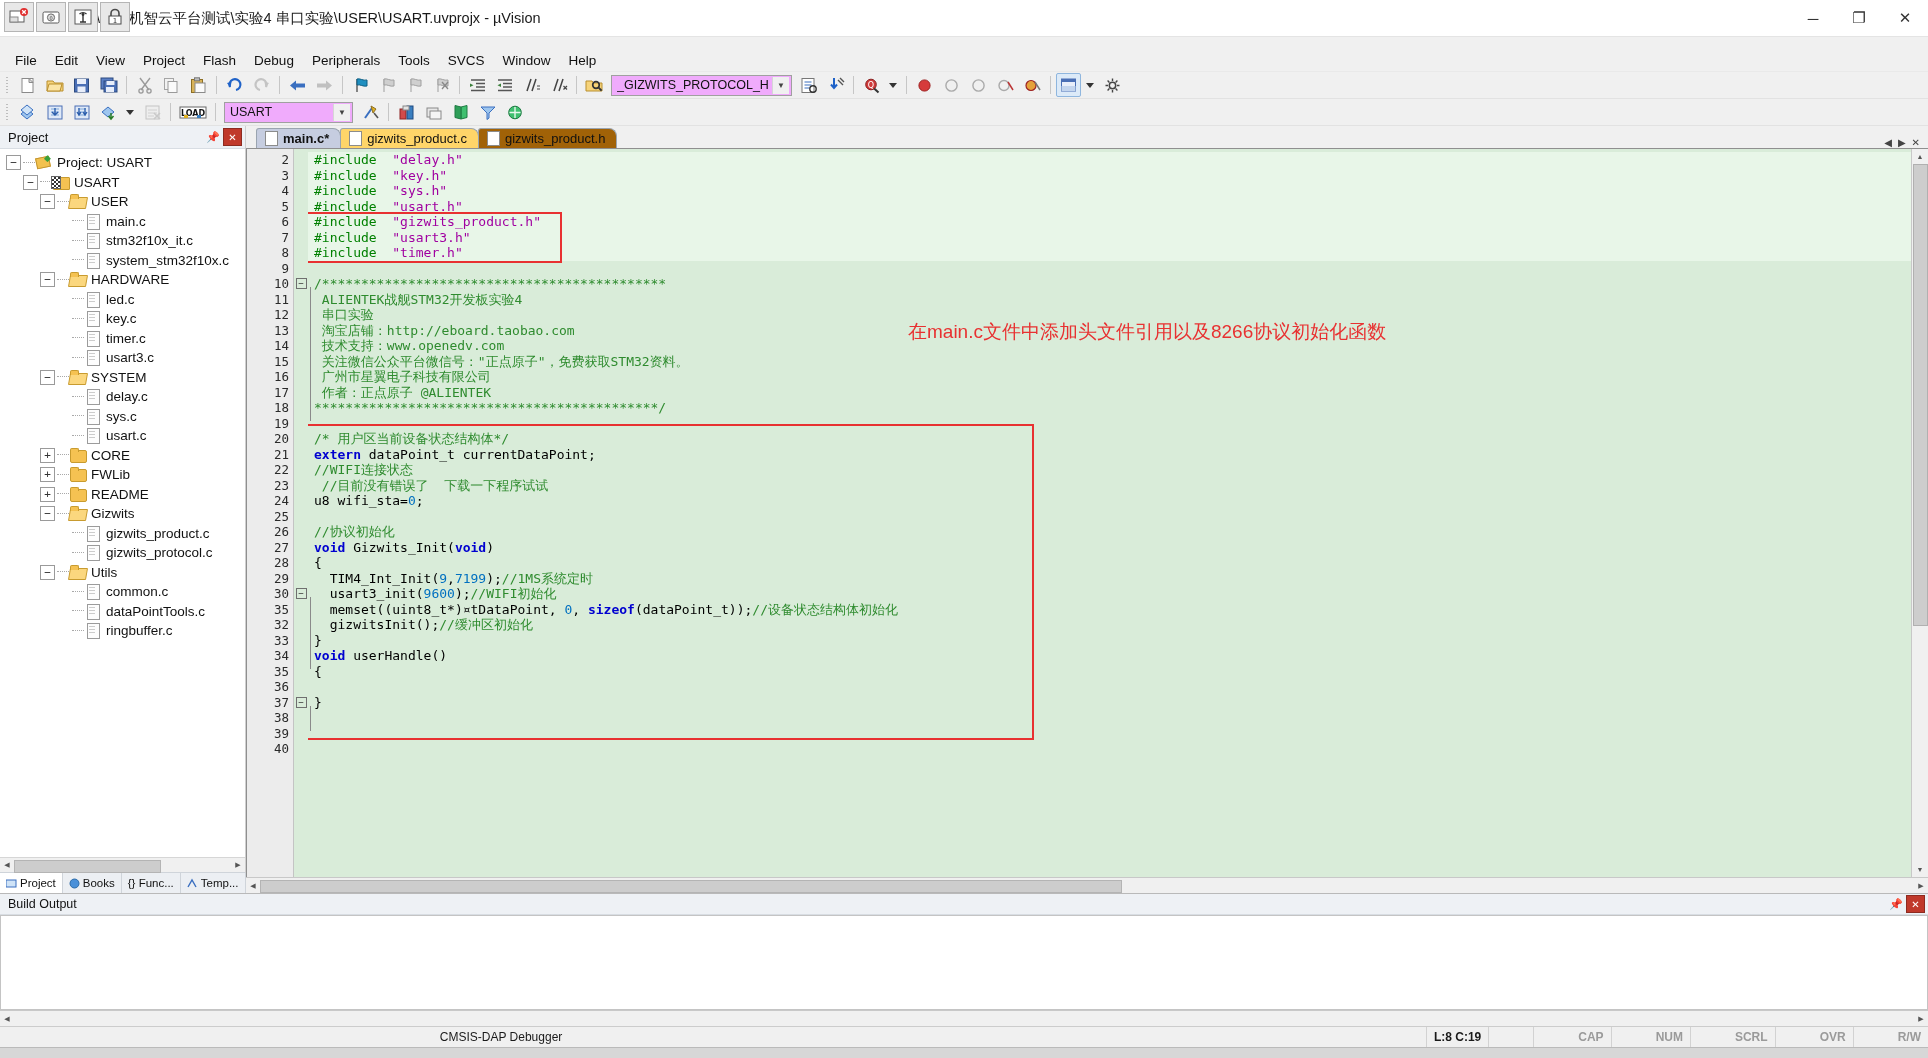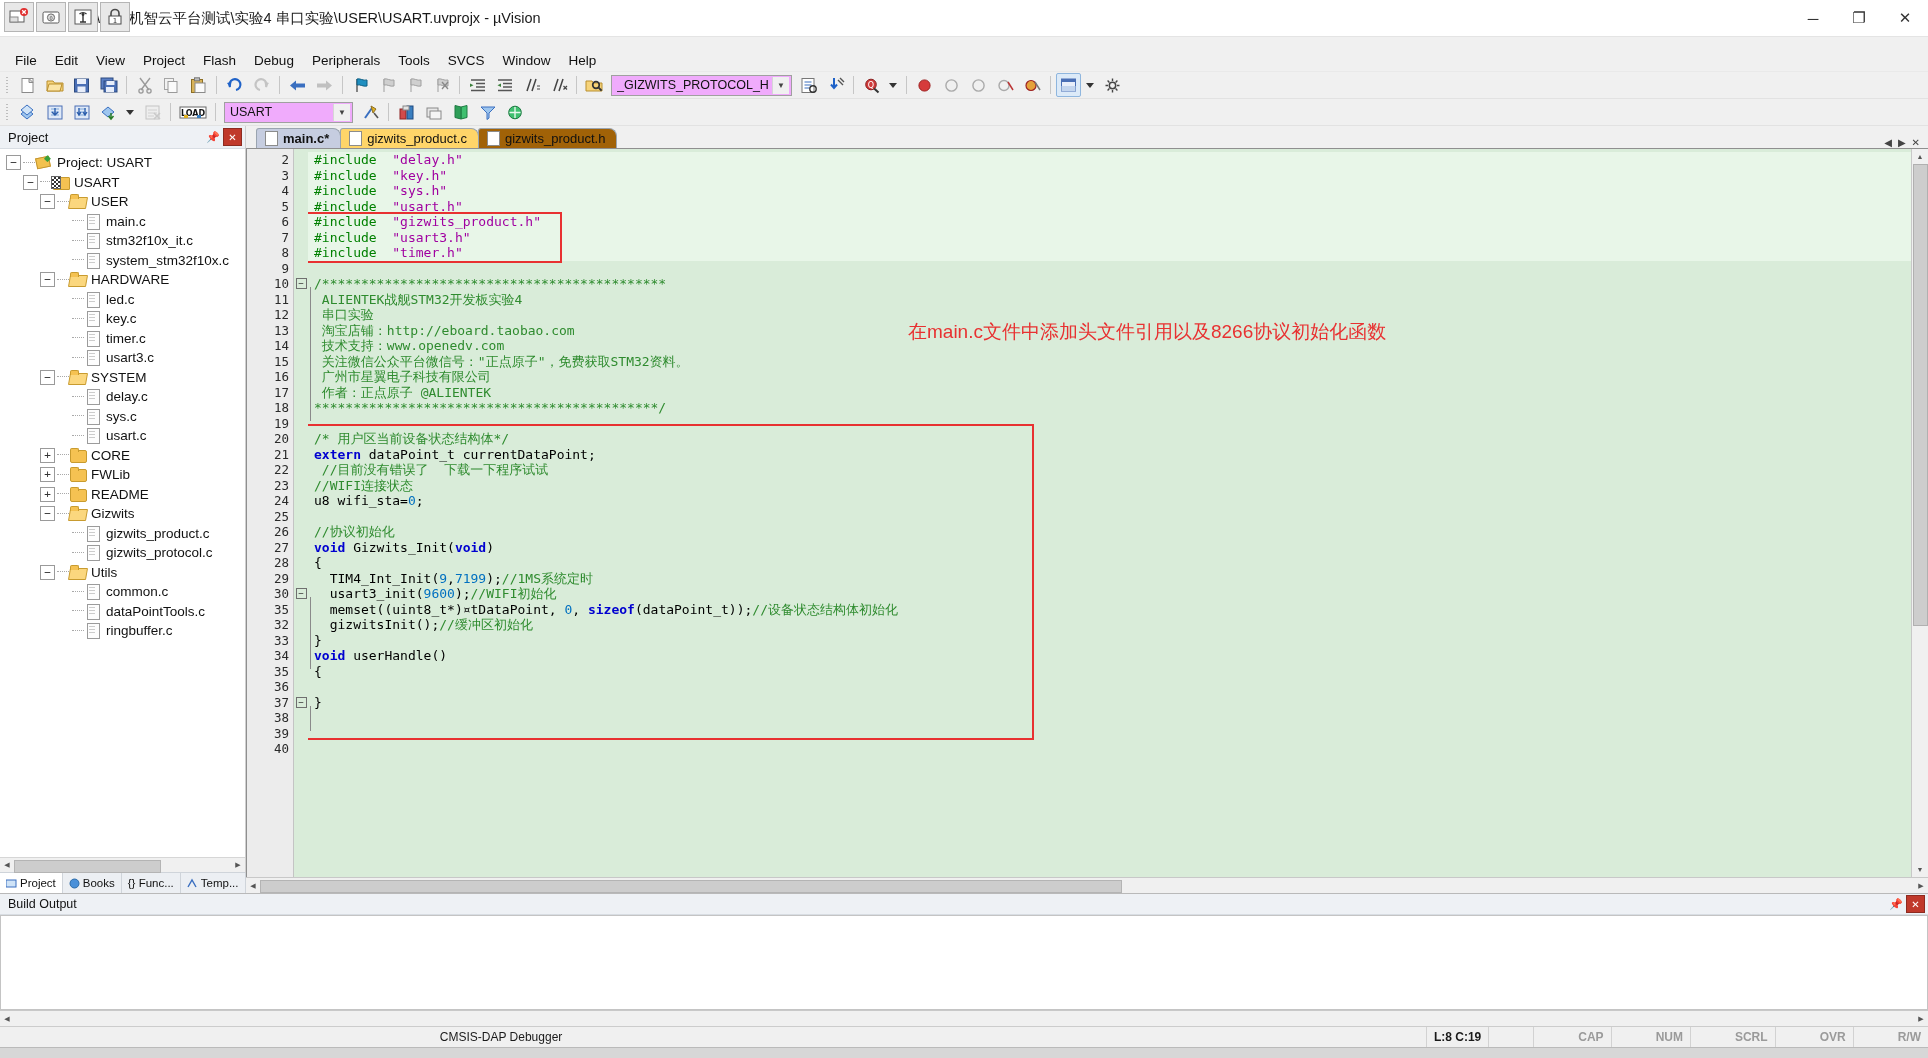--- a/index.html
+++ b/index.html
@@ -834,22 +834,22 @@
             <div class="cl"><span class="c"> 串口实验</span></div>
             <div class="cl"><span class="c"> 淘宝店铺：http://eboard.taobao.com</span></div>
             <div class="cl"><span class="c"> 技术支持：www.openedv.com</span></div>
             <div class="cl"><span class="c"> 关注微信公众平台微信号："正点原子"，免费获取STM32资料。</span></div>
             <div class="cl"><span class="c"> 广州市星翼电子科技有限公司</span></div>
             <div class="cl"><span class="c"> 作者：正点原子 @ALIENTEK</span></div>
             <div class="cl"><span class="c">********************************************/</span></div>
             <div class="cl">&nbsp;</div>
             <div class="cl"><span class="c">/* 用户区当前设备状态结构体*/</span></div>
             <div class="cl"><span class="k">extern</span> dataPoint_t currentDataPoint;</div>
+            <div class="cl"><span class="c">//WIFI连接状态</span></div>
             <div class="cl"><span class="c"> //目前没有错误了  下载一下程序试试</span></div>
-            <div class="cl"><span class="c">//WIFI连接状态</span></div>
             <div class="cl">u8 wifi_sta=<span class="n">0</span>;</div>
             <div class="cl">&nbsp;</div>
             <div class="cl"><span class="c">//协议初始化</span></div>
             <div class="cl"><span class="k">void</span> Gizwits_Init(<span class="k">void</span>)</div>
             <div class="cl">{</div>
             <div class="cl">  TIM4_Int_Init(<span class="n">9</span>,<span class="n">7199</span>);<span class="c">//1MS系统定时</span></div>
             <div class="cl">  usart3_init(<span class="n">9600</span>);<span class="c">//WIFI初始化</span></div>
             <div class="cl">  memset((uint8_t*)¤tDataPoint, <span class="n">0</span>, <span class="k">sizeof</span>(dataPoint_t));<span class="c">//设备状态结构体初始化</span></div>
             <div class="cl">  gizwitsInit();<span class="c">//缓冲区初始化</span></div>
             <div class="cl">}</div>

